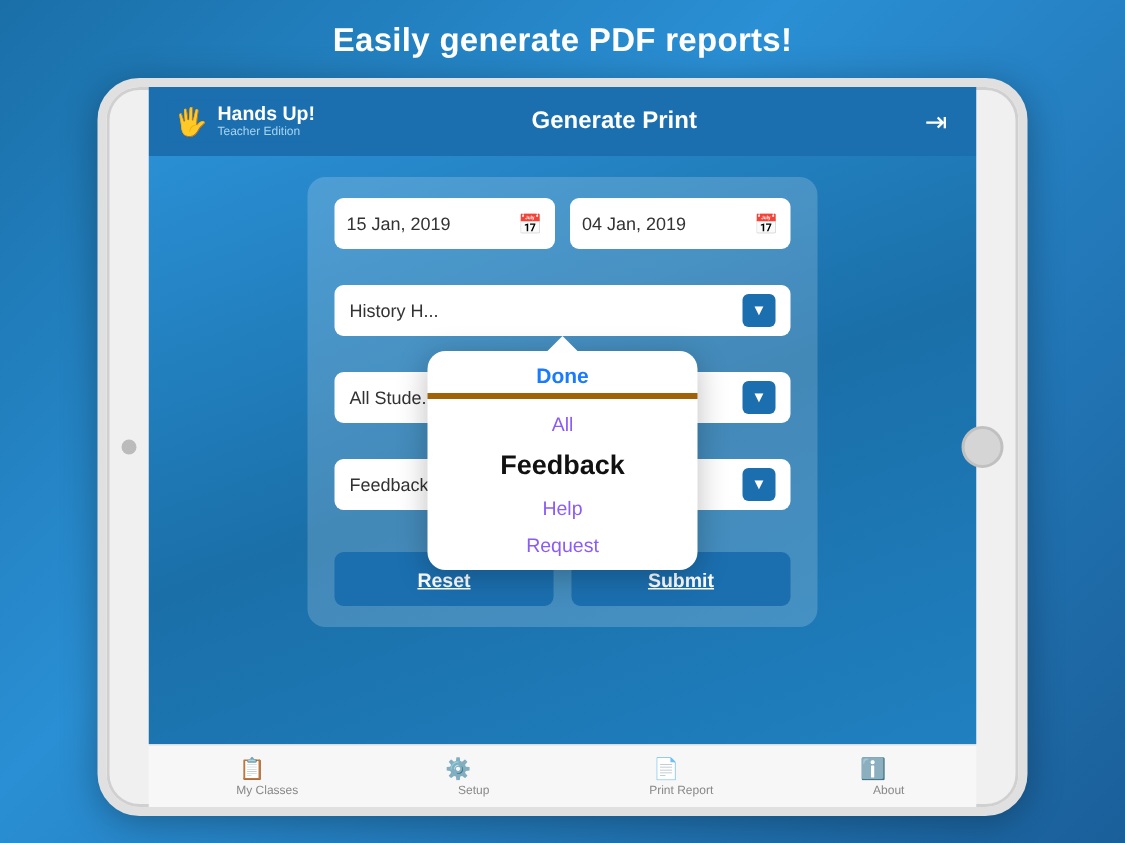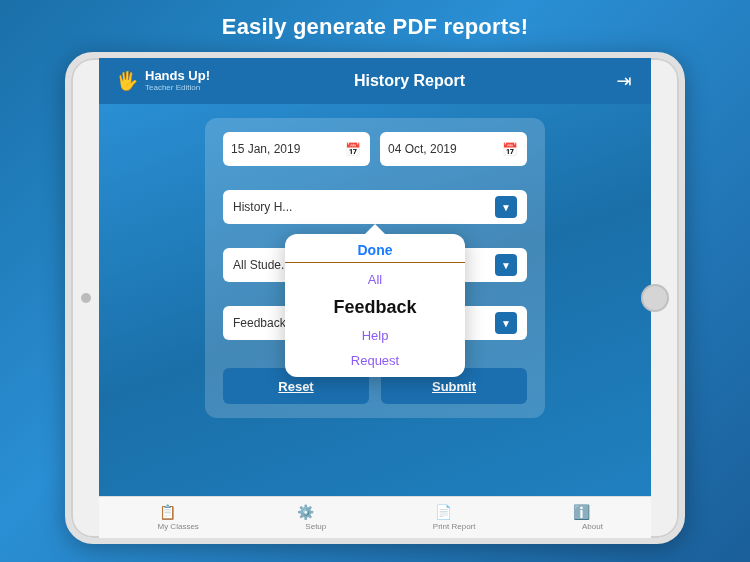--- a/index.html
+++ b/index.html
@@ -301,21 +301,21 @@
       border-bottom: 10px solid white;
     }
 
     .popup-done {
       text-align: center;
       padding: 8px 0 4px;
       color: #1b7bff;
       font-size: 14px;
       font-weight: 600;
       cursor: pointer;
-      border-bottom: 1px solid #a16207;
+      border-bottom: 4px solid #a16207;
     }
 
     .popup-list {
       padding: 4px 0;
     }
 
     .popup-item {
       text-align: center;
       padding: 5px 0;
       font-size: 13px;
@@ -344,37 +344,37 @@
       <div class="nav-logo">
         <svg class="nav-logo-icon" viewBox="0 0 28 28">
           <rect width="28" height="28" rx="6" fill="#1b6faf"></rect>
           <text x="5" y="20" font-size="18" fill="#4fc3f7">🖐</text>
         </svg>
         <div class="nav-logo-text">
           <span class="nav-logo-name">Hands Up!</span>
           <span class="nav-logo-sub">Teacher Edition</span>
         </div>
       </div>
-      <div class="nav-title">History Report</div>
+      <div class="nav-title">Generate Print</div>
       <div class="nav-exit-btn">
         <span>⇥</span>
       </div>
     </div>
 
     <div class="app-body">
 
       <div class="form-card">
 
         <div class="date-row">
           <div class="date-field">
             <span>15 Jan, 2019</span>
             <span class="date-icon">📅</span>
           </div>
           <div class="date-field">
-            <span>04 Oct, 2019</span>
+            <span>04 Jan, 2019</span>
             <span class="date-icon">📅</span>
           </div>
         </div>
 
         <div class="dropdown-row">
           <span>History H...</span>
           <div class="chevron-down">▼</div>
         </div>
 
         <div class="dropdown-row">

